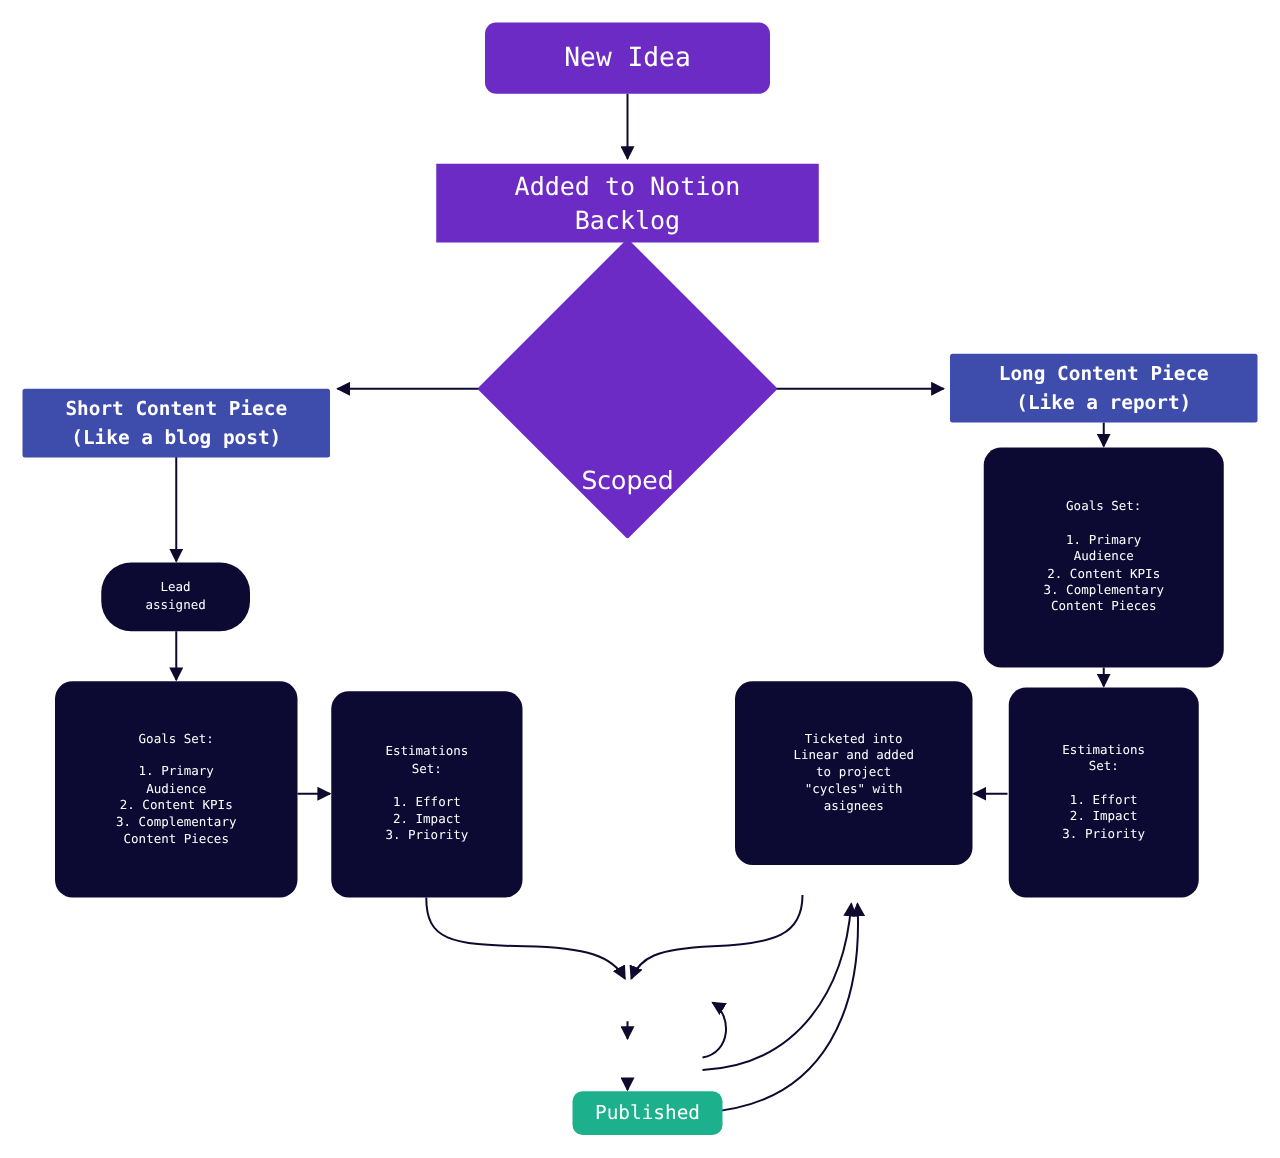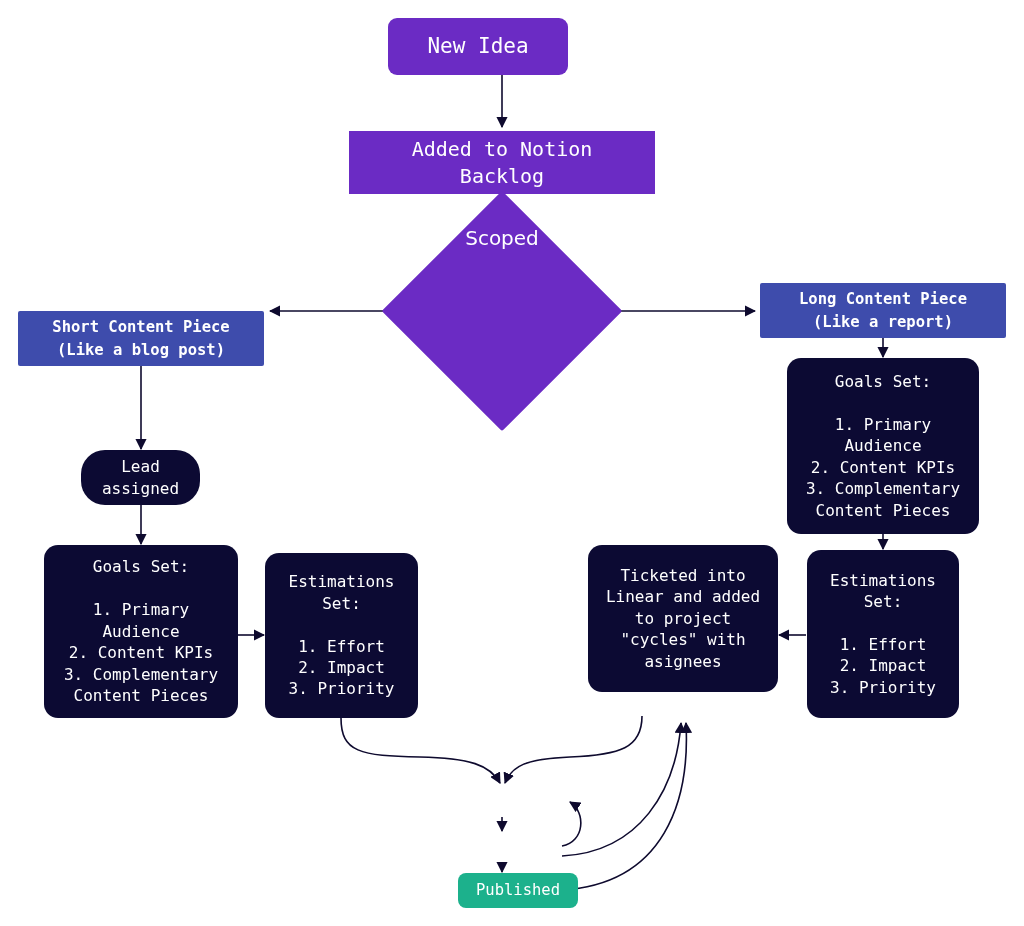--- a/index.html
+++ b/index.html
@@ -51,21 +51,21 @@
   .n-blue {
     background: #3E4CAC;
     border-radius: 2px;
     font-size: 15.5px;
     font-weight: bold;
     line-height: 1.45;
   }
   .n-dark {
     background: #0C0A33;
     border-radius: 14px;
-    font-size: 16px;
+    font-size: 10px;
   }
   .n-dark-sm {
     background: #0C0A33;
     border-radius: 8px;
     font-size: 15.5px;
   }
   .n-teal {
     background: #1CB18C;
     border-radius: 8px;
     font-size: 15.5px;
@@ -73,21 +73,21 @@
   .n-diamond {
     width: 170px;
     height: 170px;
     background: #6B2BC4;
     transform: rotate(45deg);
     border-radius: 2px;
   }
   .diamond-wrap {
     position: absolute;
     display: flex;
-    align-items: flex-start;
+    align-items: flex-end;
     justify-content: center;
     z-index: 2;
   }
   .diamond-label {
     position: absolute;
     color: #ffffff;
     font-family: "DejaVu Sans", sans-serif;
     font-size: 20px;
     white-space: pre;
     z-index: 3;
@@ -136,21 +136,21 @@
       <path d="M 562 846 C 585 842 586 812 570 802"></path>
 
       <path d="M 562 856 C 640 852 676 790 681 723"></path>
 
       <path d="M 562 890 C 665 884 690 800 686 723"></path>
 
       <path d="M 502 866 L 502 872"></path>
     </g>
   </svg>
 
-  <div class="node n-purple-round" style="left:388px; top:18px; width:180px; height:57px;">
+  <div class="node n-purple-round" style="left:388px; top:18px; width:228px; height:57px;">
     <span>New Idea</span>
   </div>
 
   <div class="node n-purple-rect" style="left:349px; top:131px; width:306px; height:63px;">
     <span>Added to Notion
 Backlog</span>
   </div>
 
   <div class="diamond-wrap" style="left:417px; top:226px; width:170px; height:170px;">
     <div class="n-diamond"></div>

